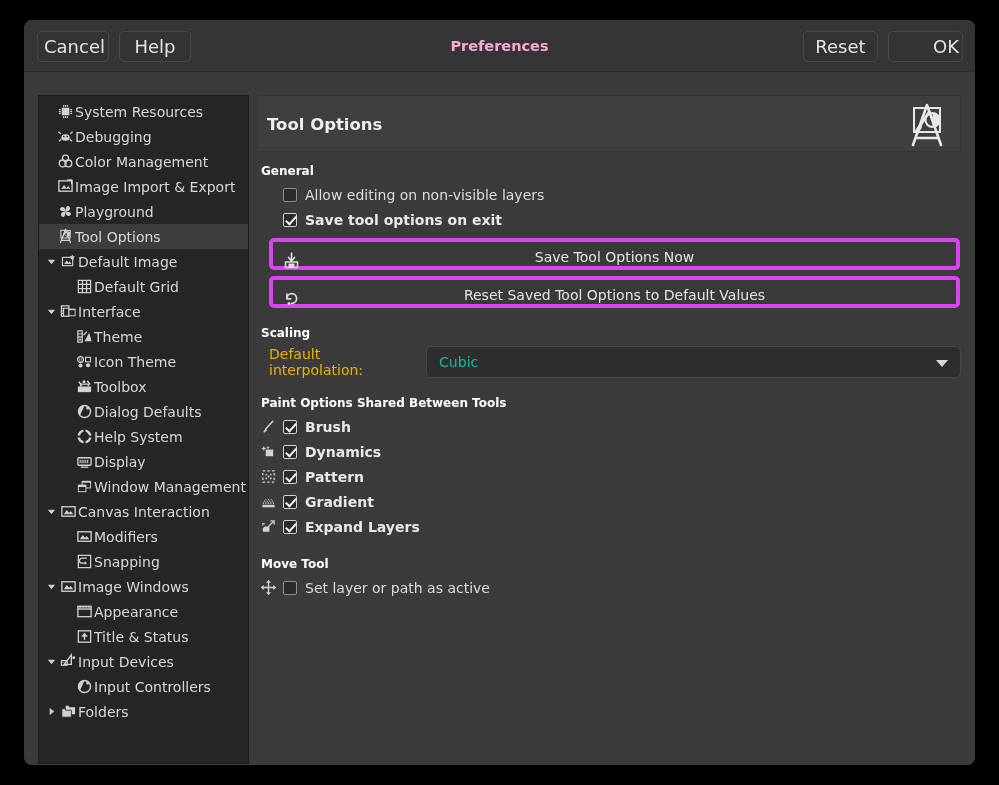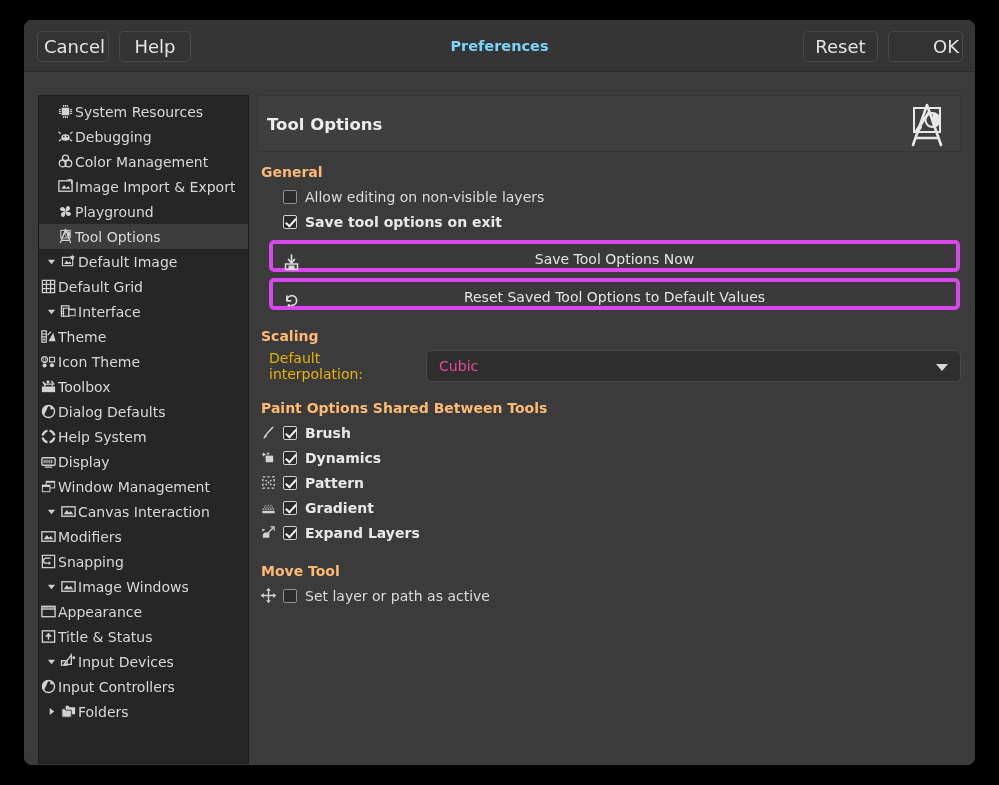--- a/index.html
+++ b/index.html
@@ -44,21 +44,21 @@
   }
   #btn-cancel { left: 13px;  width: 72px; }
   #btn-help   { left: 95px;  width: 72px; }
   #btn-reset  { left: 779px; width: 75px; }
   #btn-ok     { left: 864px; width: 75px; padding-left: 44px; }
   #dialog-title {
     position: absolute;
     left: 0; right: 0; top: 0;
     height: 52px; line-height: 52px;
     text-align: center;
-    color: #7dd3fc;
+    color: #f9a8d4;
     font-size: 14.5px;
     font-weight: bold;
     pointer-events: none;
   }
 
   
   #body {
     position: absolute;
     left: 0; top: 53px;
     width: 951px; height: 692px;
@@ -97,21 +97,21 @@
     flex: 0 0 18px;
     display: flex; align-items: center; justify-content: center;
     margin-right: 1px;
   }
   .tree-icon svg { display: block; }
   .tree-label { overflow: hidden; text-overflow: ellipsis; }
 
   
   .lvl0 { padding-left: 17px; }
   .lvl0e { padding-left: 4px; align-items: center; }
-  .lvl1 { }
+  .lvl1 { padding-left: 36px; }
 
   
   #pane {
     position: absolute;
     left: 233px; top: 22px;
     width: 704px; height: 669px;
   }
   #pane-header {
     position: relative;
     height: 57px;
@@ -129,22 +129,22 @@
     position: absolute;
     right: 10px; top: 6px;
     width: 46px; height: 46px;
   }
   #pane-body {
     position: relative;
     padding-top: 12px;
   }
 
   .sec-title {
-    color: #fdba74;
-    font-size: 14px;
+    color: #ffffff;
+    font-size: 12px;
     font-weight: bold;
     margin: 0 0 4px 4px;
   }
   .sec-title.sp { margin-top: 18px; }
 
   
   .chk-row {
     display: flex;
     align-items: center;
     height: 25px;
@@ -221,21 +221,21 @@
     width: 537px;
     height: 32px;
     background: #2e2e2e;
     border: 1px solid #484848;
     border-radius: 5px;
     cursor: pointer;
   }
   .combo-value {
     position: absolute;
     left: 12px; top: 0; height: 30px; line-height: 30px;
-    color: #ec4899;
+    color: #14b8a6;
     font-size: 14px;
   }
   .combo-arrow {
     position: absolute;
     right: 12px; top: 13px;
     width: 0; height: 0;
     border-left: 6px solid transparent;
     border-right: 6px solid transparent;
     border-top: 7px solid #d8d8d8;
   }

